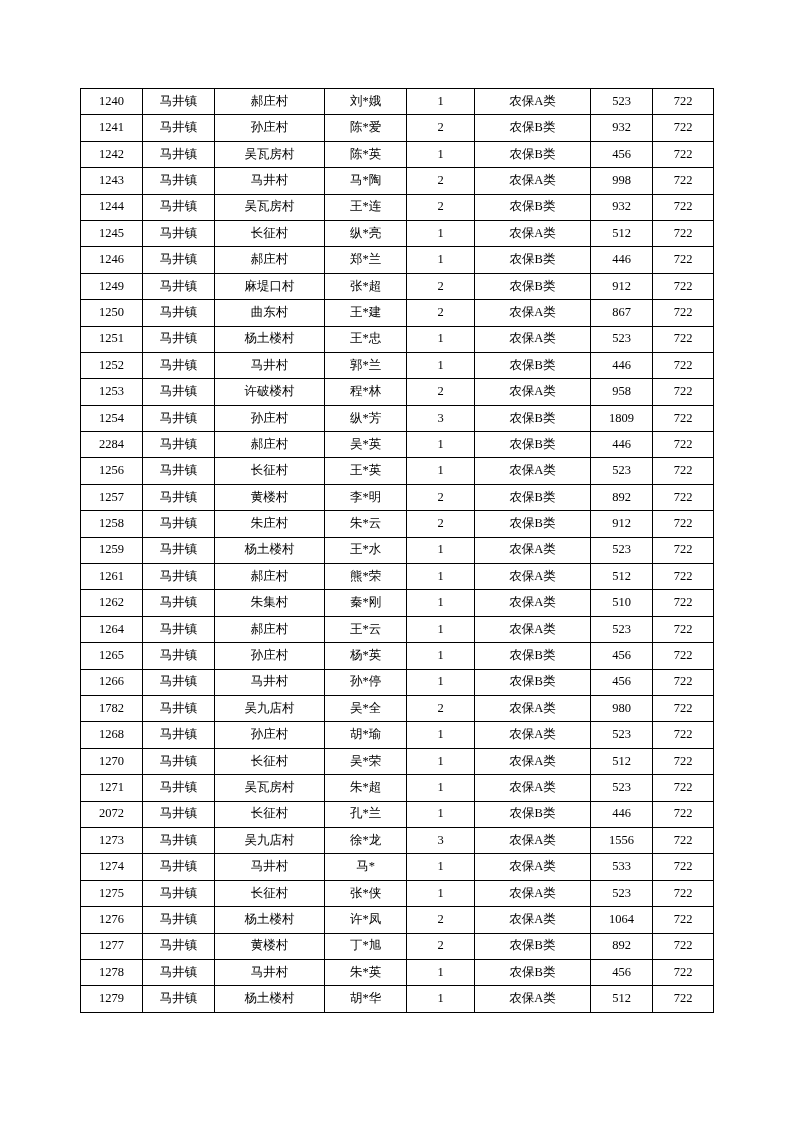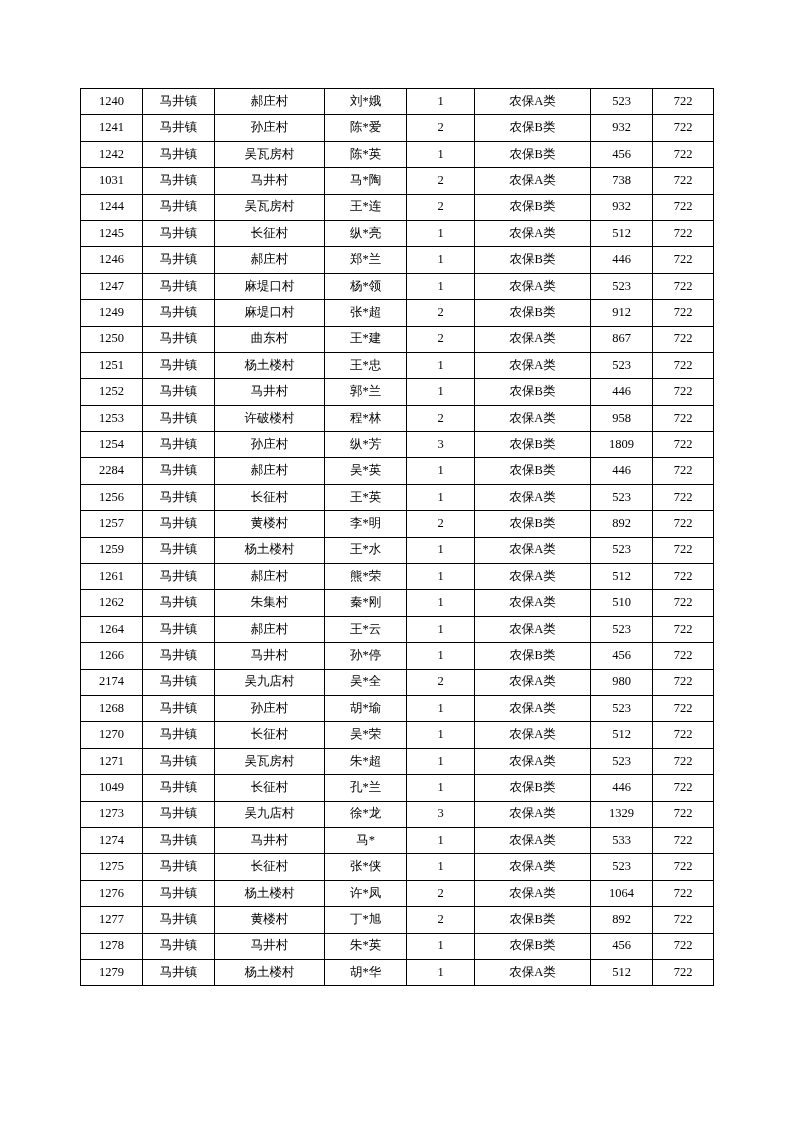--- a/index.html
+++ b/index.html
@@ -85,27 +85,27 @@
           <td>1242</td>
           <td>马井镇</td>
           <td>吴瓦房村</td>
           <td>陈*英</td>
           <td>1</td>
           <td>农保B类</td>
           <td>456</td>
           <td>722</td>
         </tr>
         <tr>
-          <td>1031</td>
+          <td>1243</td>
           <td>马井镇</td>
           <td>马井村</td>
           <td>马*陶</td>
           <td>2</td>
           <td>农保A类</td>
-          <td>738</td>
+          <td>998</td>
           <td>722</td>
         </tr>
         <tr>
           <td>1244</td>
           <td>马井镇</td>
           <td>吴瓦房村</td>
           <td>王*连</td>
           <td>2</td>
           <td>农保B类</td>
           <td>932</td>
@@ -122,30 +122,20 @@
           <td>722</td>
         </tr>
         <tr>
           <td>1246</td>
           <td>马井镇</td>
           <td>郝庄村</td>
           <td>郑*兰</td>
           <td>1</td>
           <td>农保B类</td>
           <td>446</td>
-          <td>722</td>
-        </tr>
-        <tr>
-          <td>1247</td>
-          <td>马井镇</td>
-          <td>麻堤口村</td>
-          <td>杨*领</td>
-          <td>1</td>
-          <td>农保A类</td>
-          <td>523</td>
           <td>722</td>
         </tr>
         <tr>
           <td>1249</td>
           <td>马井镇</td>
           <td>麻堤口村</td>
           <td>张*超</td>
           <td>2</td>
           <td>农保B类</td>
           <td>912</td>
@@ -225,20 +215,30 @@
           <td>1257</td>
           <td>马井镇</td>
           <td>黄楼村</td>
           <td>李*明</td>
           <td>2</td>
           <td>农保B类</td>
           <td>892</td>
           <td>722</td>
         </tr>
         <tr>
+          <td>1258</td>
+          <td>马井镇</td>
+          <td>朱庄村</td>
+          <td>朱*云</td>
+          <td>2</td>
+          <td>农保B类</td>
+          <td>912</td>
+          <td>722</td>
+        </tr>
+        <tr>
           <td>1259</td>
           <td>马井镇</td>
           <td>杨土楼村</td>
           <td>王*水</td>
           <td>1</td>
           <td>农保A类</td>
           <td>523</td>
           <td>722</td>
         </tr>
         <tr>
@@ -265,31 +265,41 @@
           <td>1264</td>
           <td>马井镇</td>
           <td>郝庄村</td>
           <td>王*云</td>
           <td>1</td>
           <td>农保A类</td>
           <td>523</td>
           <td>722</td>
         </tr>
         <tr>
+          <td>1265</td>
+          <td>马井镇</td>
+          <td>孙庄村</td>
+          <td>杨*英</td>
+          <td>1</td>
+          <td>农保B类</td>
+          <td>456</td>
+          <td>722</td>
+        </tr>
+        <tr>
           <td>1266</td>
           <td>马井镇</td>
           <td>马井村</td>
           <td>孙*停</td>
           <td>1</td>
           <td>农保B类</td>
           <td>456</td>
           <td>722</td>
         </tr>
         <tr>
-          <td>2174</td>
+          <td>1782</td>
           <td>马井镇</td>
           <td>吴九店村</td>
           <td>吴*全</td>
           <td>2</td>
           <td>农保A类</td>
           <td>980</td>
           <td>722</td>
         </tr>
         <tr>
           <td>1268</td>
@@ -315,37 +325,37 @@
           <td>1271</td>
           <td>马井镇</td>
           <td>吴瓦房村</td>
           <td>朱*超</td>
           <td>1</td>
           <td>农保A类</td>
           <td>523</td>
           <td>722</td>
         </tr>
         <tr>
-          <td>1049</td>
+          <td>2072</td>
           <td>马井镇</td>
           <td>长征村</td>
           <td>孔*兰</td>
           <td>1</td>
           <td>农保B类</td>
           <td>446</td>
           <td>722</td>
         </tr>
         <tr>
           <td>1273</td>
           <td>马井镇</td>
           <td>吴九店村</td>
           <td>徐*龙</td>
           <td>3</td>
           <td>农保A类</td>
-          <td>1329</td>
+          <td>1556</td>
           <td>722</td>
         </tr>
         <tr>
           <td>1274</td>
           <td>马井镇</td>
           <td>马井村</td>
           <td>马*</td>
           <td>1</td>
           <td>农保A类</td>
           <td>533</td>

